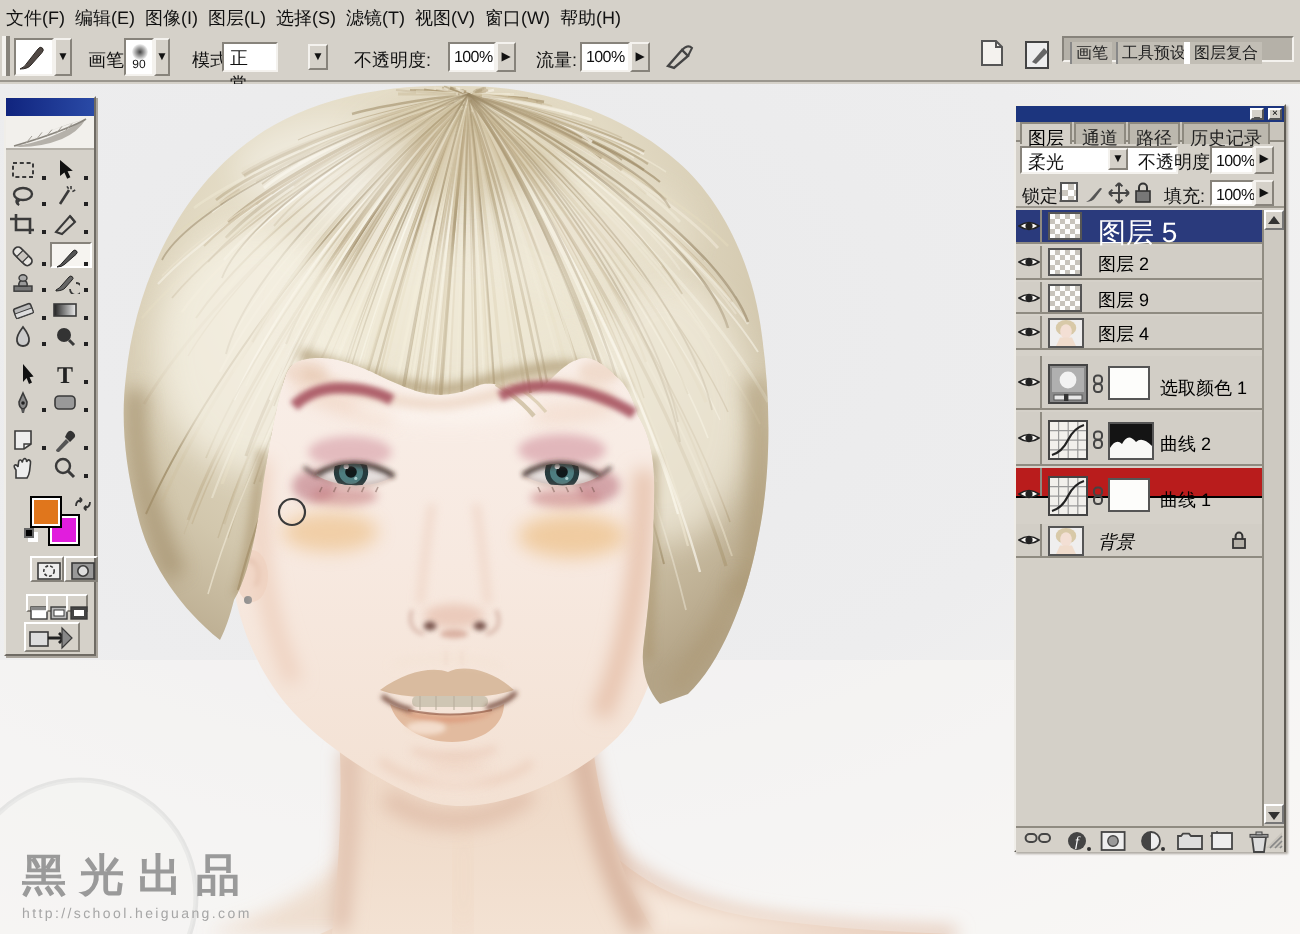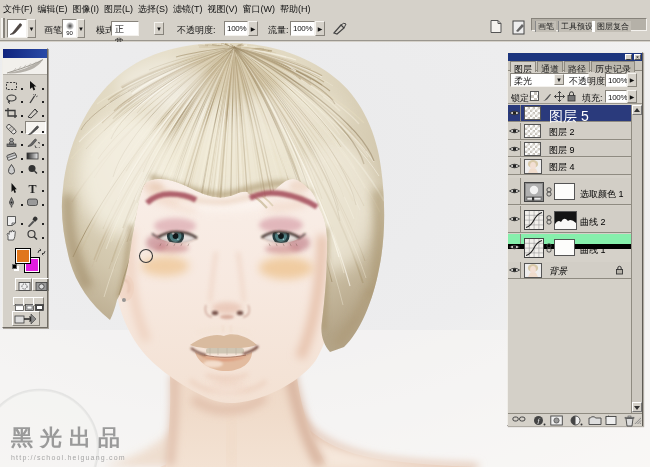--- a/index.html
+++ b/index.html
@@ -793,21 +793,21 @@
         <div style="position:absolute;left:37px;top:9px"><svg width="8" height="10" viewBox="0 0 8 10">
             <rect x="2" y="0.8" width="4" height="4" rx="1.6" fill="none" stroke="#444" stroke-width="1"></rect>
             <rect x="2" y="5" width="4" height="4" rx="1.6" fill="none" stroke="#444" stroke-width="1"></rect>
           </svg></div>
         <svg width="23" height="19" viewBox="0 0 23 19" style="position:absolute;left:46px;top:5px">
           <rect x="0.5" y="0.5" width="22" height="18" fill="#141414" stroke="#555"></rect>
           <path d="M1 18 L1 13 Q4 8 7 11 Q10 5 14 10 Q17 7 22 12 L 22 18 Z" fill="#f8f8f6"></path>
         </svg>
         <span style="position:absolute;left:72px;top:10px;font-size:9px">曲线 2</span>
       </div>
-<div style="position:absolute;left:0;top:181px;width:123px;height:15px;background:#86efac;color:#000;border-bottom:5px solid #000000;">
+<div style="position:absolute;left:0;top:181px;width:123px;height:15px;background:#b91c1c;color:#000;border-bottom:1px solid #000000;">
         <div style="position:absolute;left:0;top:0;bottom:0;width:13px;border-right:1px solid #8f8b81">
           <div style="position:absolute;left:1px;top:9px"><svg width="11" height="8" viewBox="0 0 11 8" style="">
               <path d="M0.5 4 Q5.5 0.5 10.5 4 Q5.5 7.5 0.5 4 Z" fill="#f8f6f2" stroke="#222" stroke-width="0.8"></path>
               <circle cx="5.5" cy="4" r="1.8" fill="#222"></circle>
             </svg></div>
         </div>
         <svg width="20" height="20" viewBox="0 0 20 20" style="position:absolute;left:16px;top:4px">
           <rect x="0.5" y="0.5" width="19" height="19" fill="#f2f0ec" stroke="#444"></rect>
           <g stroke="#999" stroke-width="0.6">
             <line x1="5.3" y1="1" x2="5.3" y2="19"></line>

